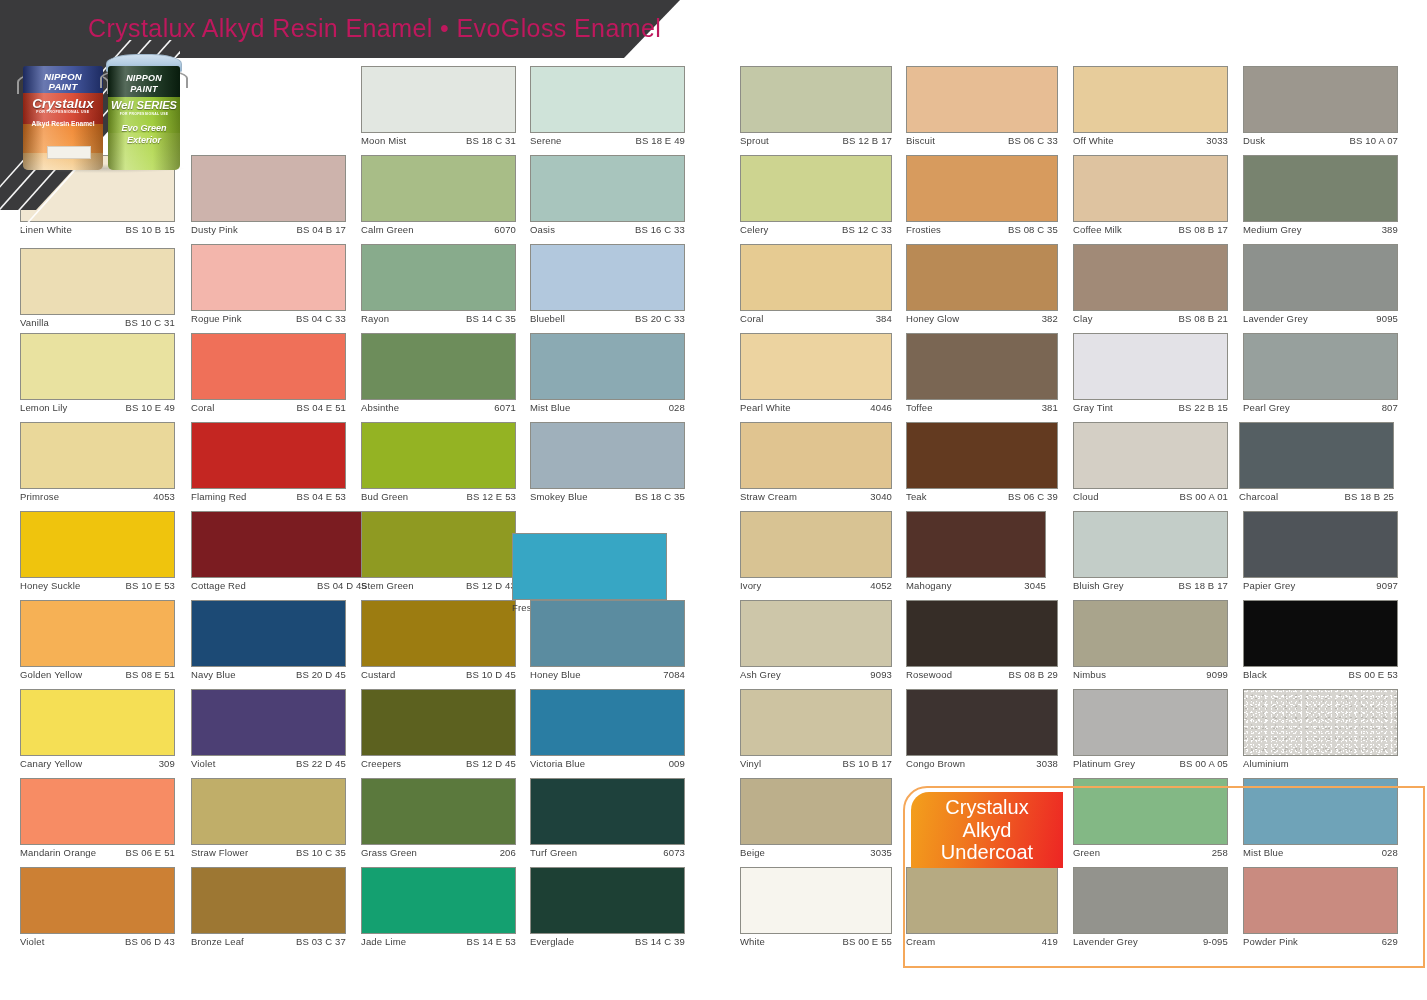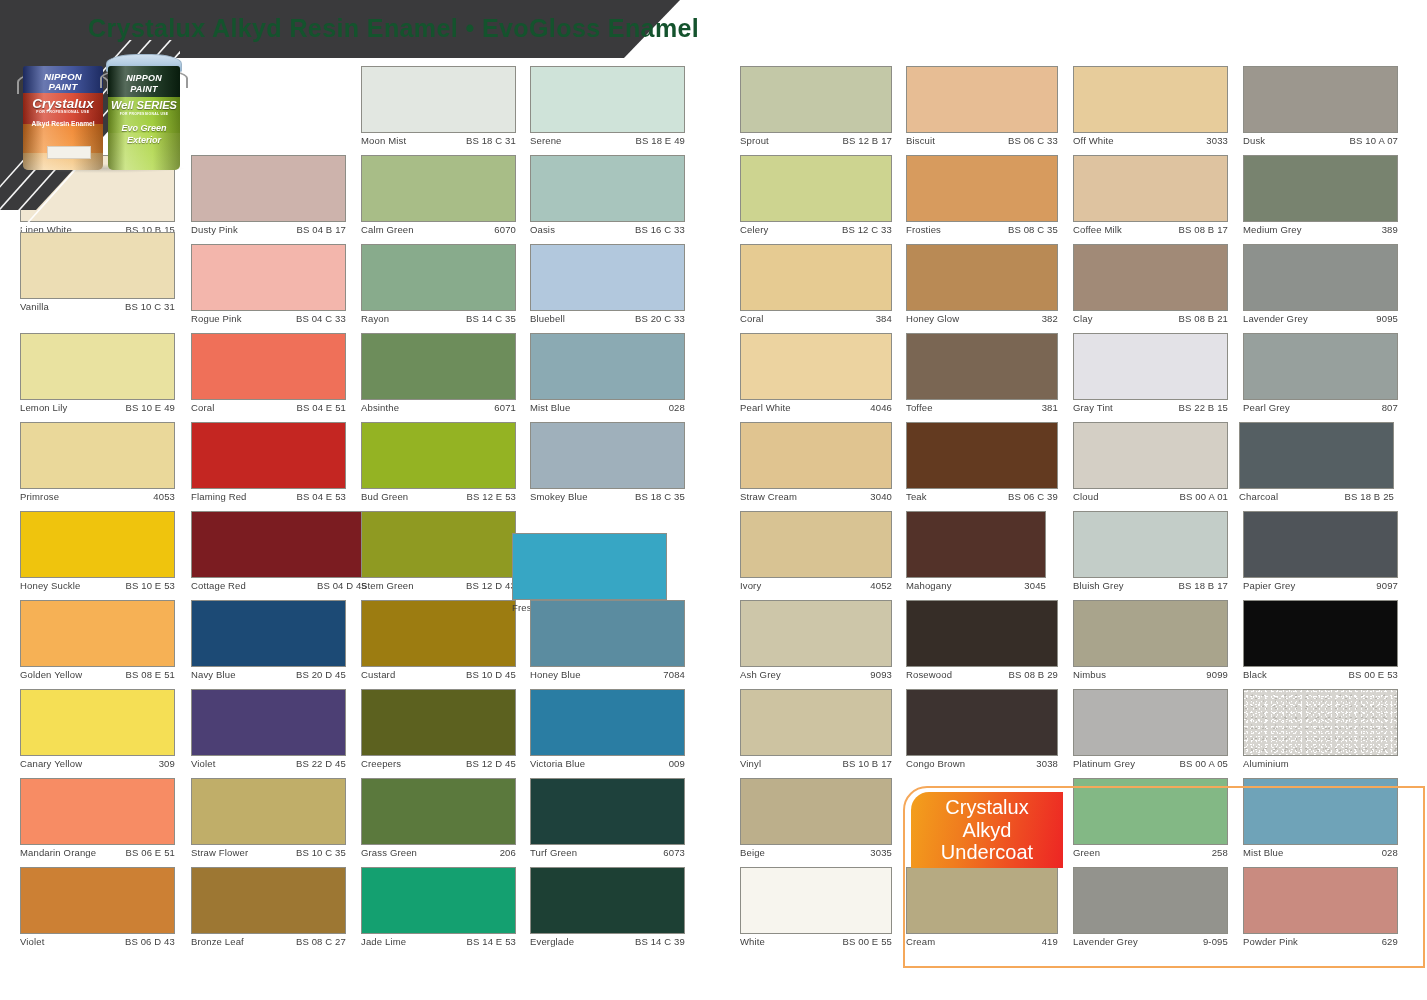--- a/index.html
+++ b/index.html
@@ -28,26 +28,26 @@
     position: absolute;
     left: 0; top: 0;
     width: 230px; height: 210px;
     background: #3a3a3c;
     clip-path: polygon(0 0, 230px 0, 36px 210px, 0 210px);
     z-index: 2;
   }
   #header-title {
     position: absolute;
     left: 88px; top: 14px;
-    color: #14532d;
+    color: #be185d;
     font-size: 25px;
     letter-spacing: 0.4px;
     white-space: nowrap;
     z-index: 5;
-    font-weight: 700;
+    font-weight: 400;
   }
   .diag-stripes {
     position: absolute;
     left: 0; top: 40px;
     width: 180px; height: 190px;
     z-index: 4;
     pointer-events: none;
   }
 
   
@@ -191,21 +191,21 @@
           <span class="chip-code">BS 08 C 31</span>
         </div>
       </div>
       <div class="swatch" style="left: 20px; top: 155px; width: 155px; height: 86px;">
         <div class="chip" style="background: rgb(241, 231, 210);"></div>
         <div class="chip-meta">
           <span class="chip-name">Linen White</span>
           <span class="chip-code">BS 10 B 15</span>
         </div>
       </div>
-      <div class="swatch" style="left: 20px; top: 232px; width: 155px; height: 86px;">
+      <div class="swatch" style="left: 20px; top: 248px; width: 155px; height: 86px;">
         <div class="chip" style="background: rgb(236, 221, 180);"></div>
         <div class="chip-meta">
           <span class="chip-name">Vanilla</span>
           <span class="chip-code">BS 10 C 31</span>
         </div>
       </div>
       <div class="swatch" style="left: 20px; top: 333px; width: 155px; height: 86px;">
         <div class="chip" style="background: rgb(233, 226, 160);"></div>
         <div class="chip-meta">
           <span class="chip-name">Lemon Lily</span>
@@ -307,21 +307,21 @@
         <div class="chip" style="background: rgb(192, 174, 105);"></div>
         <div class="chip-meta">
           <span class="chip-name">Straw Flower</span>
           <span class="chip-code">BS 10 C 35</span>
         </div>
       </div>
       <div class="swatch" style="left: 191px; top: 867px; width: 155px; height: 86px;">
         <div class="chip" style="background: rgb(157, 119, 51);"></div>
         <div class="chip-meta">
           <span class="chip-name">Bronze Leaf</span>
-          <span class="chip-code">BS 08 C 27</span>
+          <span class="chip-code">BS 03 C 37</span>
         </div>
       </div>
       <div class="swatch" style="left: 361px; top: 66px; width: 155px; height: 86px;">
         <div class="chip" style="background: rgb(226, 231, 225);"></div>
         <div class="chip-meta">
           <span class="chip-name">Moon Mist</span>
           <span class="chip-code">BS 18 C 31</span>
         </div>
       </div>
       <div class="swatch" style="left: 361px; top: 155px; width: 155px; height: 86px;">

